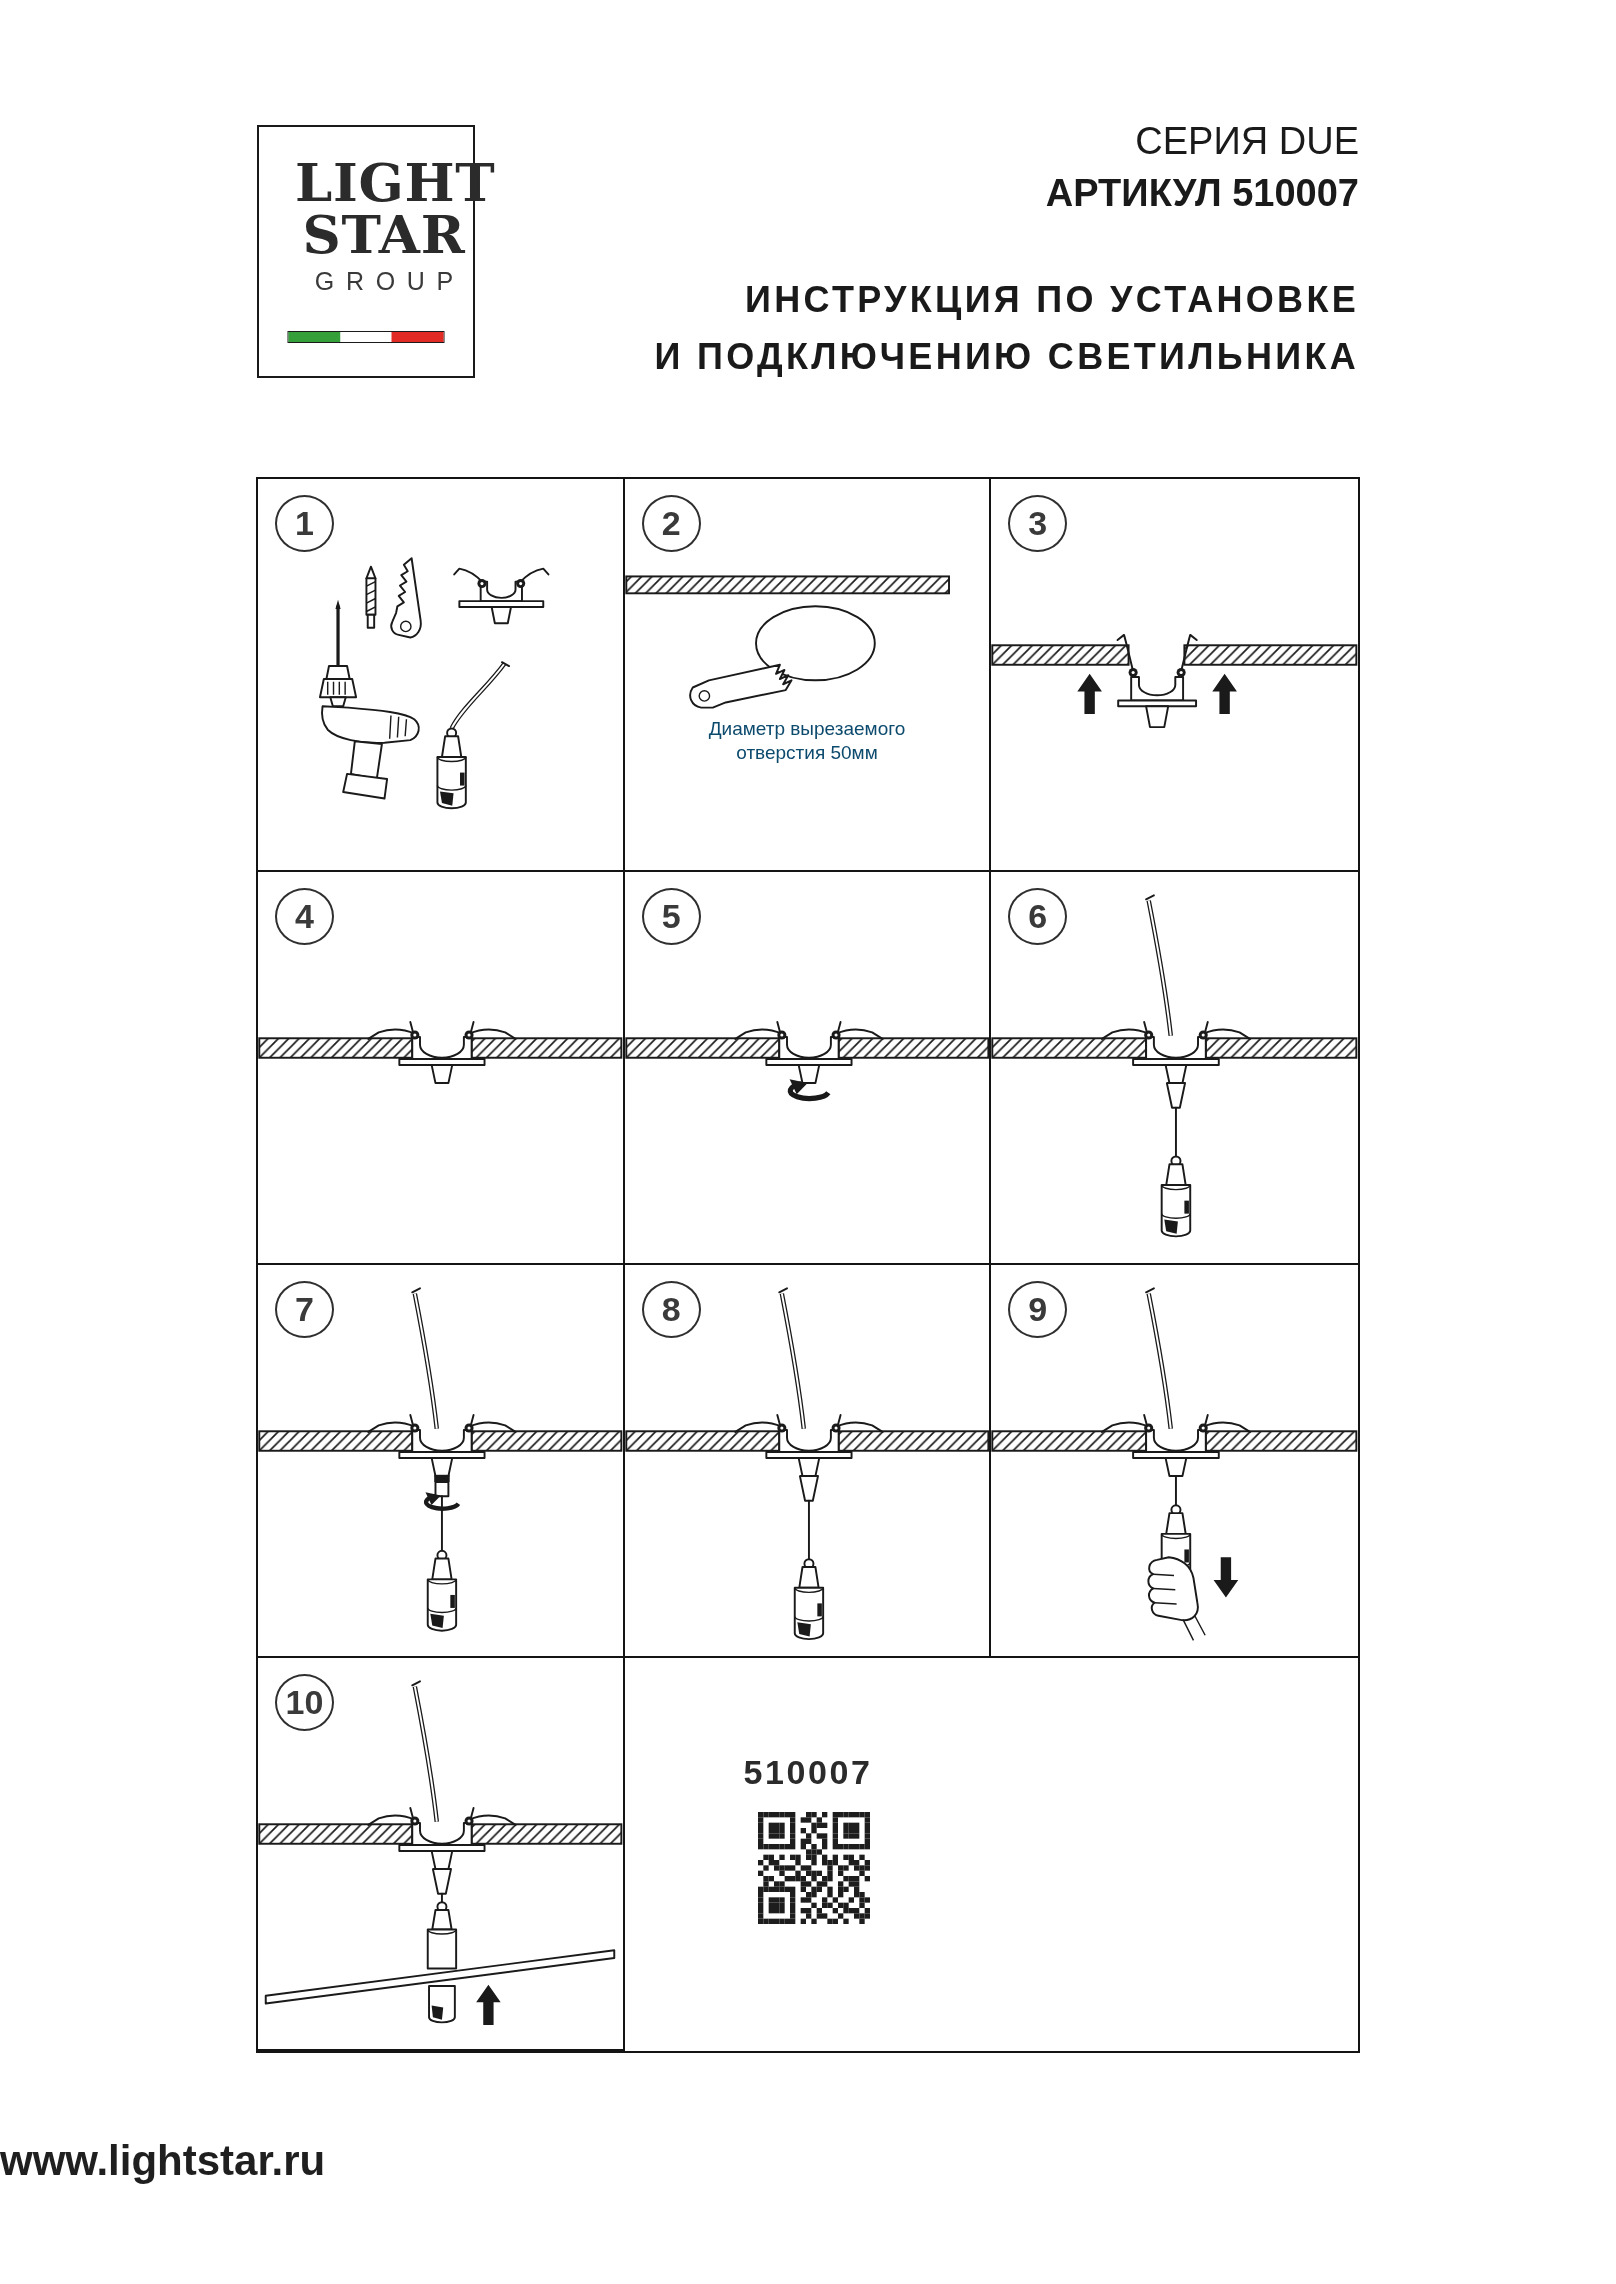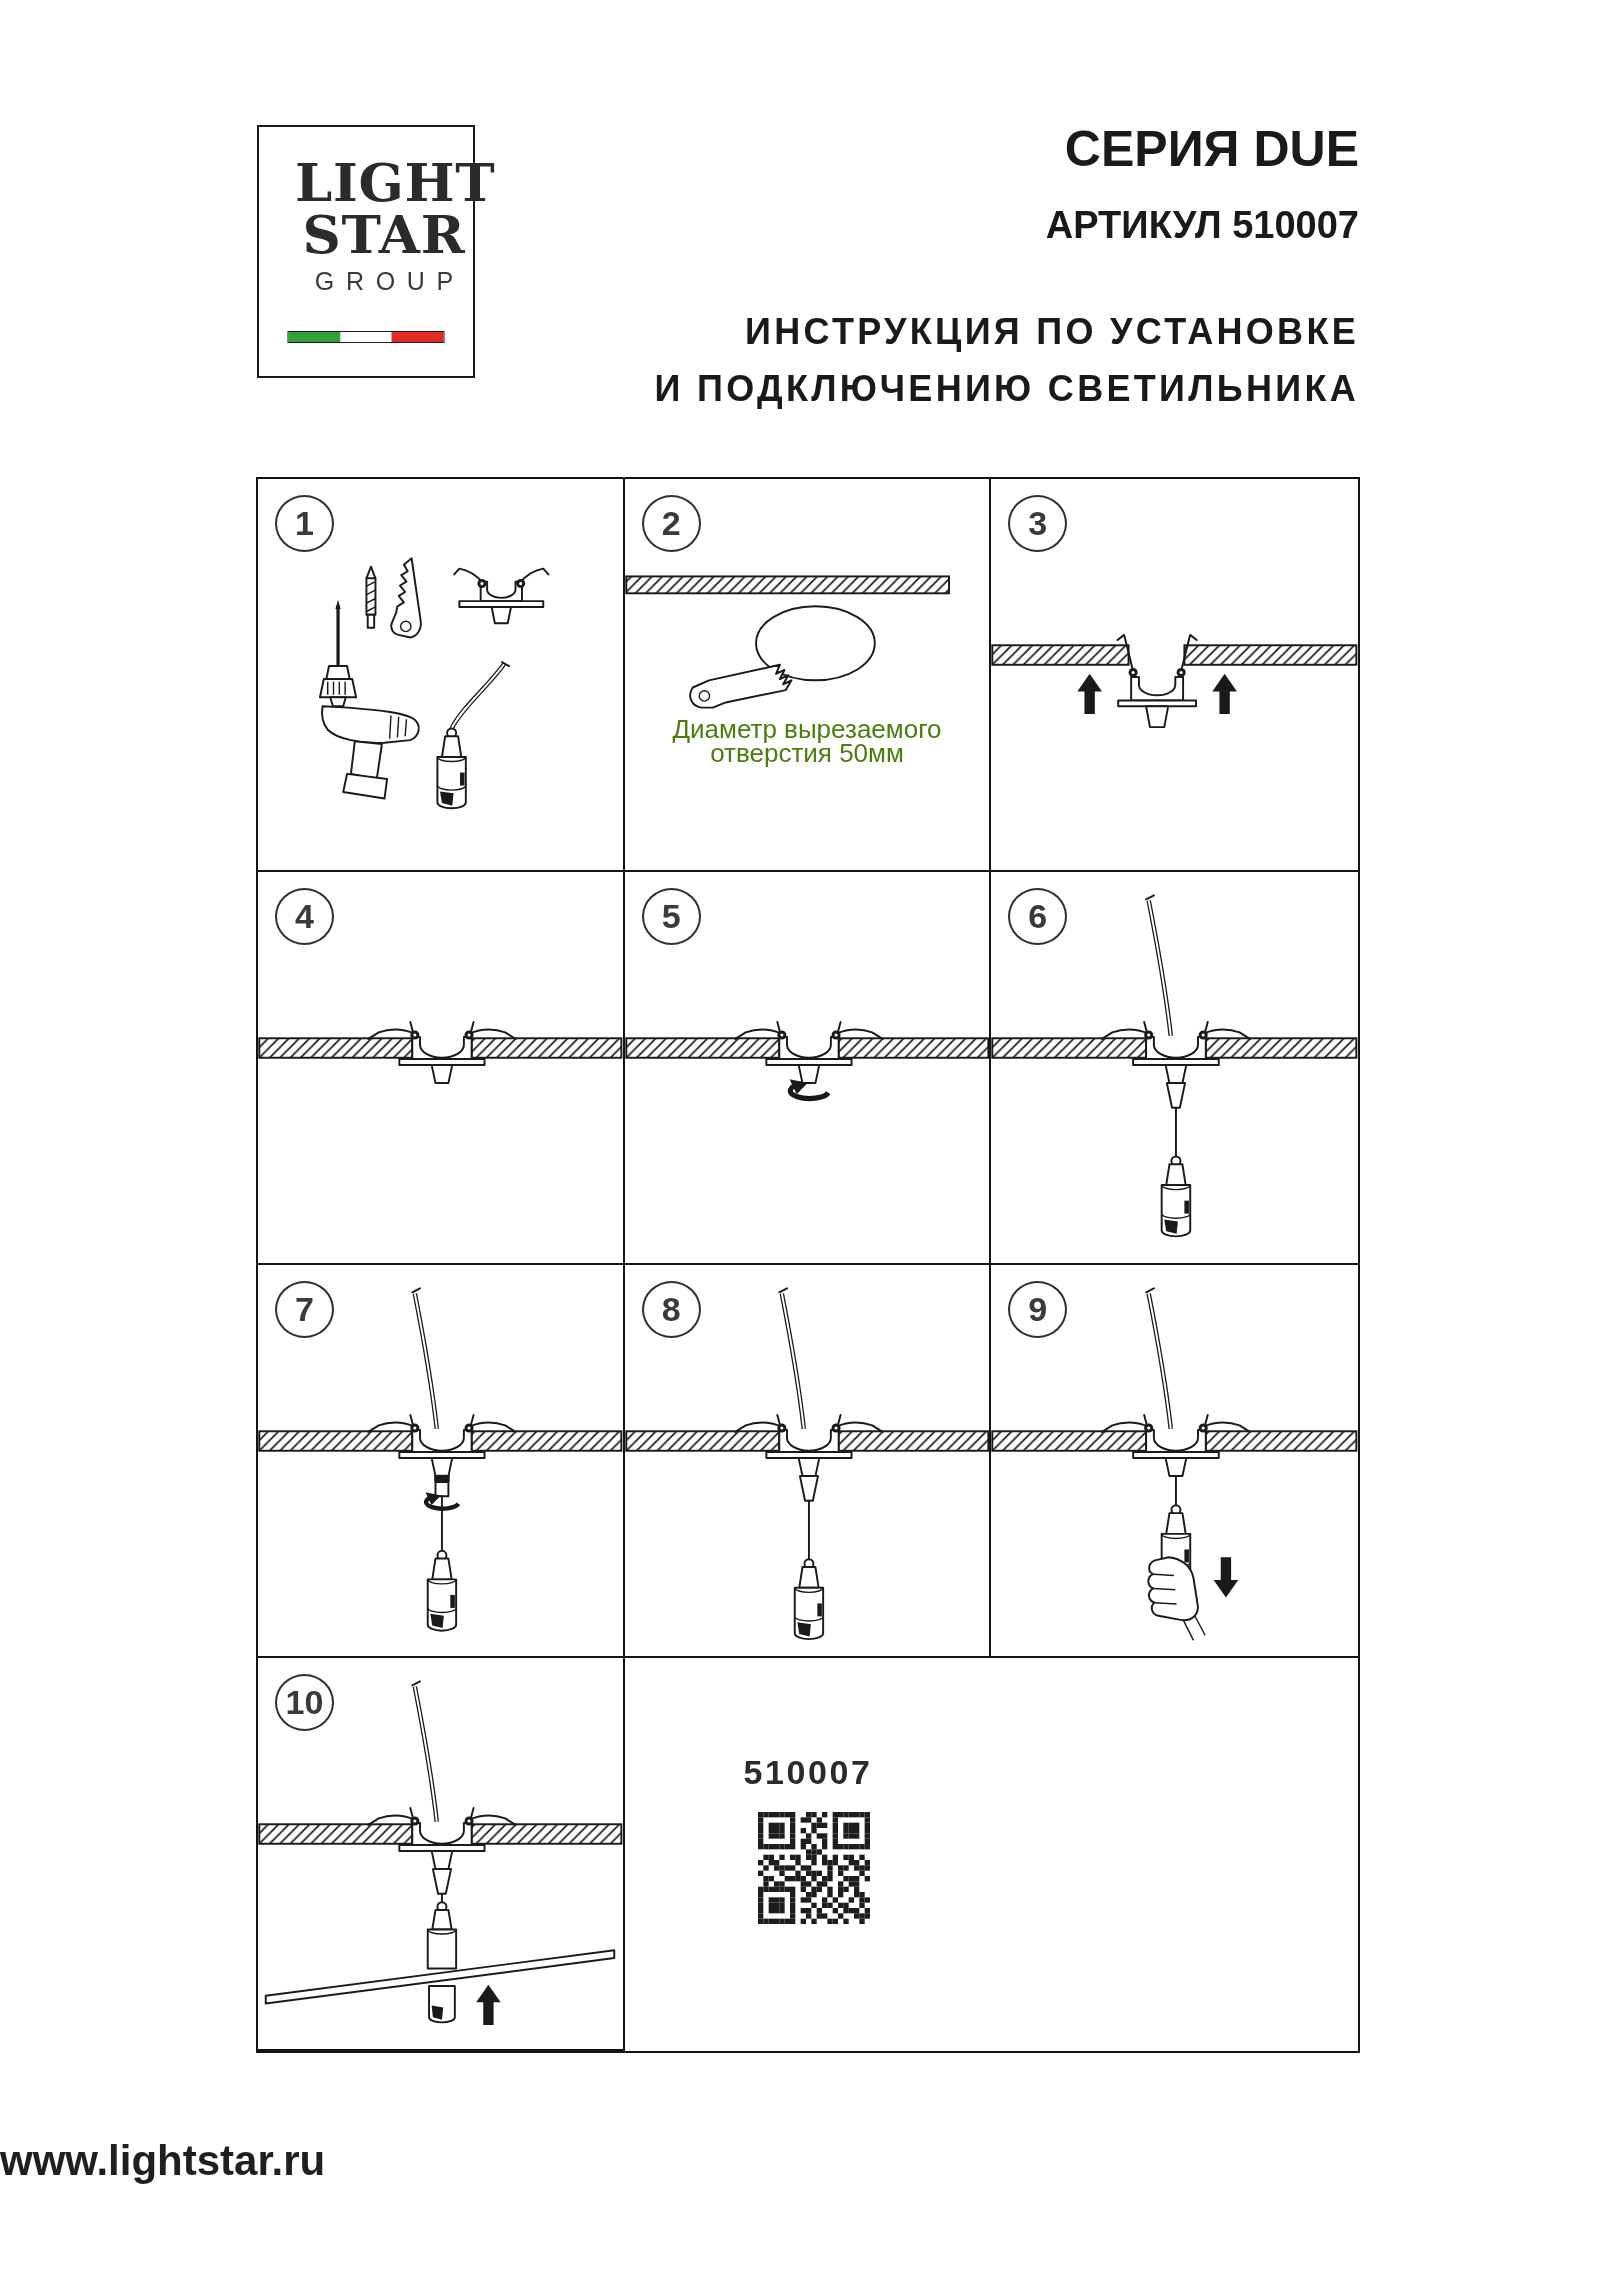--- a/index.html
+++ b/index.html
@@ -13,38 +13,38 @@
              line-height:52px;color:#2b2b2b;letter-spacing:0.7px;}
   .logo-word.first{margin-top:29px;}
   .logo-group{margin-top:6.5px;font-size:25px;font-weight:400;color:#3a3a3a;}
   .logo-group span{letter-spacing:11.7px;margin-right:-11.7px;}
   .flag{position:absolute;left:50%;transform:translateX(-50%);bottom:33px;
         width:155px;height:9.8px;border:1.3px solid #1a1a1a;display:flex;}
   .flag div{flex:1;height:100%;}
 
   
   .header-block{position:absolute;right:257px;top:120px;text-align:right;}
-  .hdr-series{font-size:50px;font-weight:bold;margin-bottom:26px;}
+  .hdr-series{font-size:38px;font-weight:normal;margin-bottom:9px;}
   .hdr-article{font-size:38px;font-weight:bold;margin-bottom:56px;}
   .hdr-title{font-size:36px;font-weight:bold;letter-spacing:3.3px;line-height:57px;}
 
   
   .grid{position:absolute;left:256px;top:477px;width:1104px;height:1576px;
         display:grid;grid-template-columns:repeat(3,1fr);grid-template-rows:repeat(4,1fr);
         border:2.6px solid #141414;box-sizing:border-box;}
   .cell{position:relative;border-right:2px solid #141414;border-bottom:2px solid #141414;
         overflow:hidden;box-sizing:border-box;}
   .cell.last-col{border-right:none;}
   .cell.last-row{border-bottom:none;}
   .badge{position:absolute;left:17px;top:15.6px;width:55px;height:53px;border:2.6px solid #2f2f2f;
          border-radius:50%;display:flex;align-items:center;justify-content:center;
          font-size:34px;font-weight:bold;color:#3a3a3a;background:#fff;z-index:2;}
   .art{position:absolute;left:0;top:0;width:100%;height:100%;}
   .cap{position:absolute;left:0;right:0;top:238px;text-align:center;
-       font-size:26px;line-height:24px;color:#4d7c0f;}
+       font-size:19px;line-height:24px;color:#0c4a6e;}
   .qr-label{position:absolute;left:0;right:0;top:95px;text-align:center;
             font-size:34px;font-weight:600;letter-spacing:2.6px;color:#2b2b2b;}
   #qr-matrix{position:absolute;left:133px;top:154px;width:112px;height:112px;fill:#1d1d1d;}
 
   
   .footer-url{position:absolute;left:0;right:0;top:2137px;text-align:left;
               font-size:42px;font-weight:bold;color:#1f1f1f;}
 
   
   svg .ln{fill:#ffffff;stroke:#1a1a1a;stroke-width:3;stroke-linejoin:round;stroke-linecap:round;}

